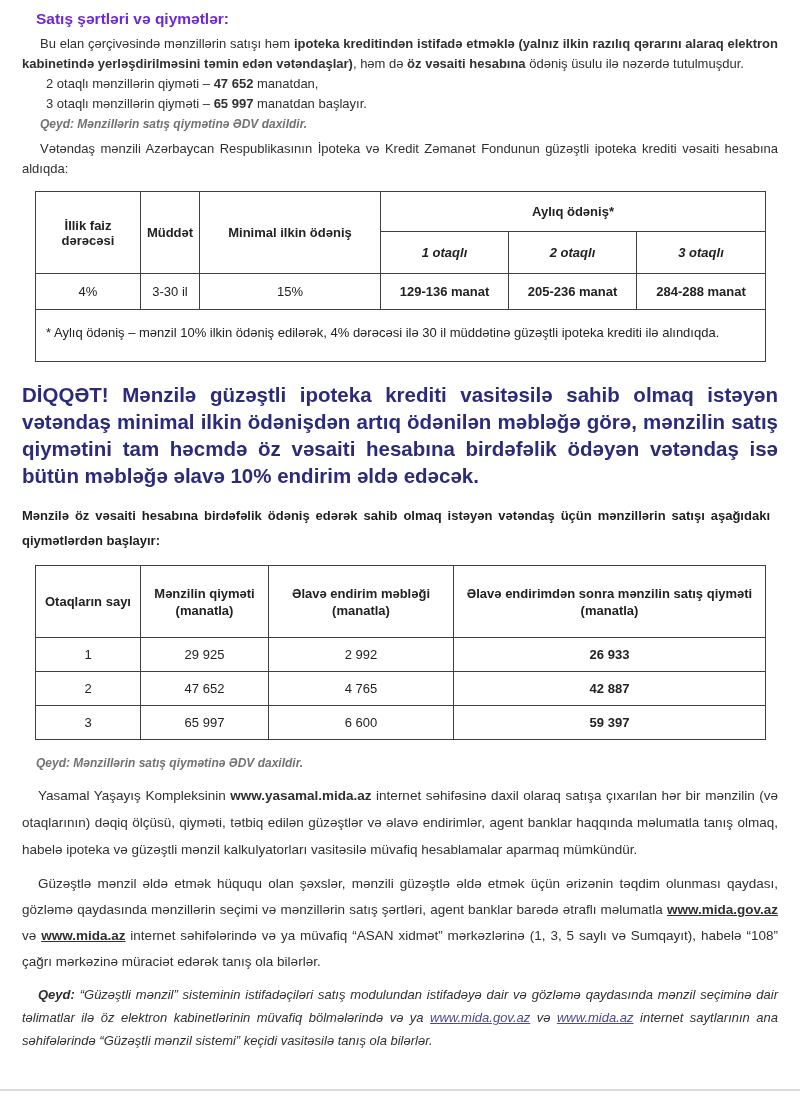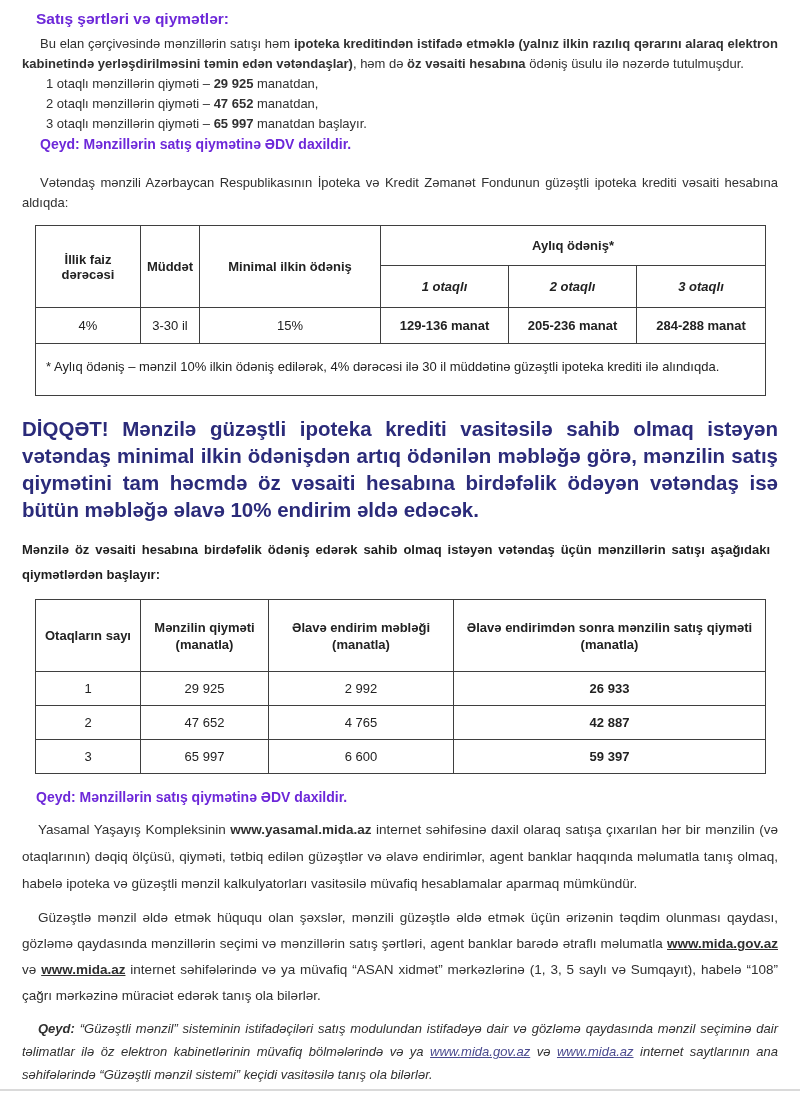--- a/index.html
+++ b/index.html
@@ -21,25 +21,25 @@
   p.body {
     font-size: 13px; line-height: 20px;
     text-align: justify; text-indent: 18px;
     margin: 0;
   }
   .b { font-weight: bold; }
   .u { }
 
   .price-line { font-size: 13px; line-height: 20px; margin-left: 24px; }
   .note {
-    font-size: 14px; line-height: 20px;
-    font-weight: bold; 
-    color: #6d28d9; margin: 0 0 0 18px;
+    font-size: 12px; line-height: 20px;
+    font-weight: bold; font-style: italic;
+    color: #737373; margin: 0 0 0 18px;
   }
-  p.mid { margin-top: 19px; }
+  p.mid { margin-top: 5px; }
 
   
   table.tbl {
     border-collapse: collapse;
     width: 730px; margin: 12px 0 0 13px;
     font-size: 13px; color: #222; table-layout: fixed;
   }
   table.tbl td {
     border: 1.6px solid #3f3f3f;
     text-align: center; vertical-align: middle;
@@ -89,21 +89,20 @@
 </style>
 </head>
 <body>
 
 <div class="page">
 
   <div class="title">Satış şərtləri və qiymətlər:</div>
 
   <p class="body"><span>Bu elan çərçivəsində mənzillərin satışı həm </span><span class="b">ipoteka kreditindən istifadə etməklə (yalnız ilkin razılıq qərarını alaraq elektron kabinetində yerləşdirilməsini təmin edən vətəndaşlar)</span><span>, həm də </span><span class="b">öz vəsaiti hesabına</span><span> ödəniş üsulu ilə nəzərdə tutulmuşdur.</span></p>
 
-  <div class="price-line"><span>1 otaqlı mənzillərin qiyməti – </span><span class="b">29 925</span><span> manatdan,</span></div>
   <div class="price-line"><span>2 otaqlı mənzillərin qiyməti – </span><span class="b">47 652</span><span> manatdan,</span></div>
   <div class="price-line"><span>3 otaqlı mənzillərin qiyməti – </span><span class="b">65 997</span><span> manatdan başlayır.</span></div>
 
   <div class="note">Qeyd: Mənzillərin satış qiymətinə ƏDV daxildir.</div>
 
   <p class="body mid">Vətəndaş mənzili Azərbaycan Respublikasının İpoteka və Kredit Zəmanət Fondunun güzəştli ipoteka krediti vəsaiti hesabına aldıqda:</p>
 
   <table class="tbl t1">
     <colgroup>
       <col style="width:105px">

